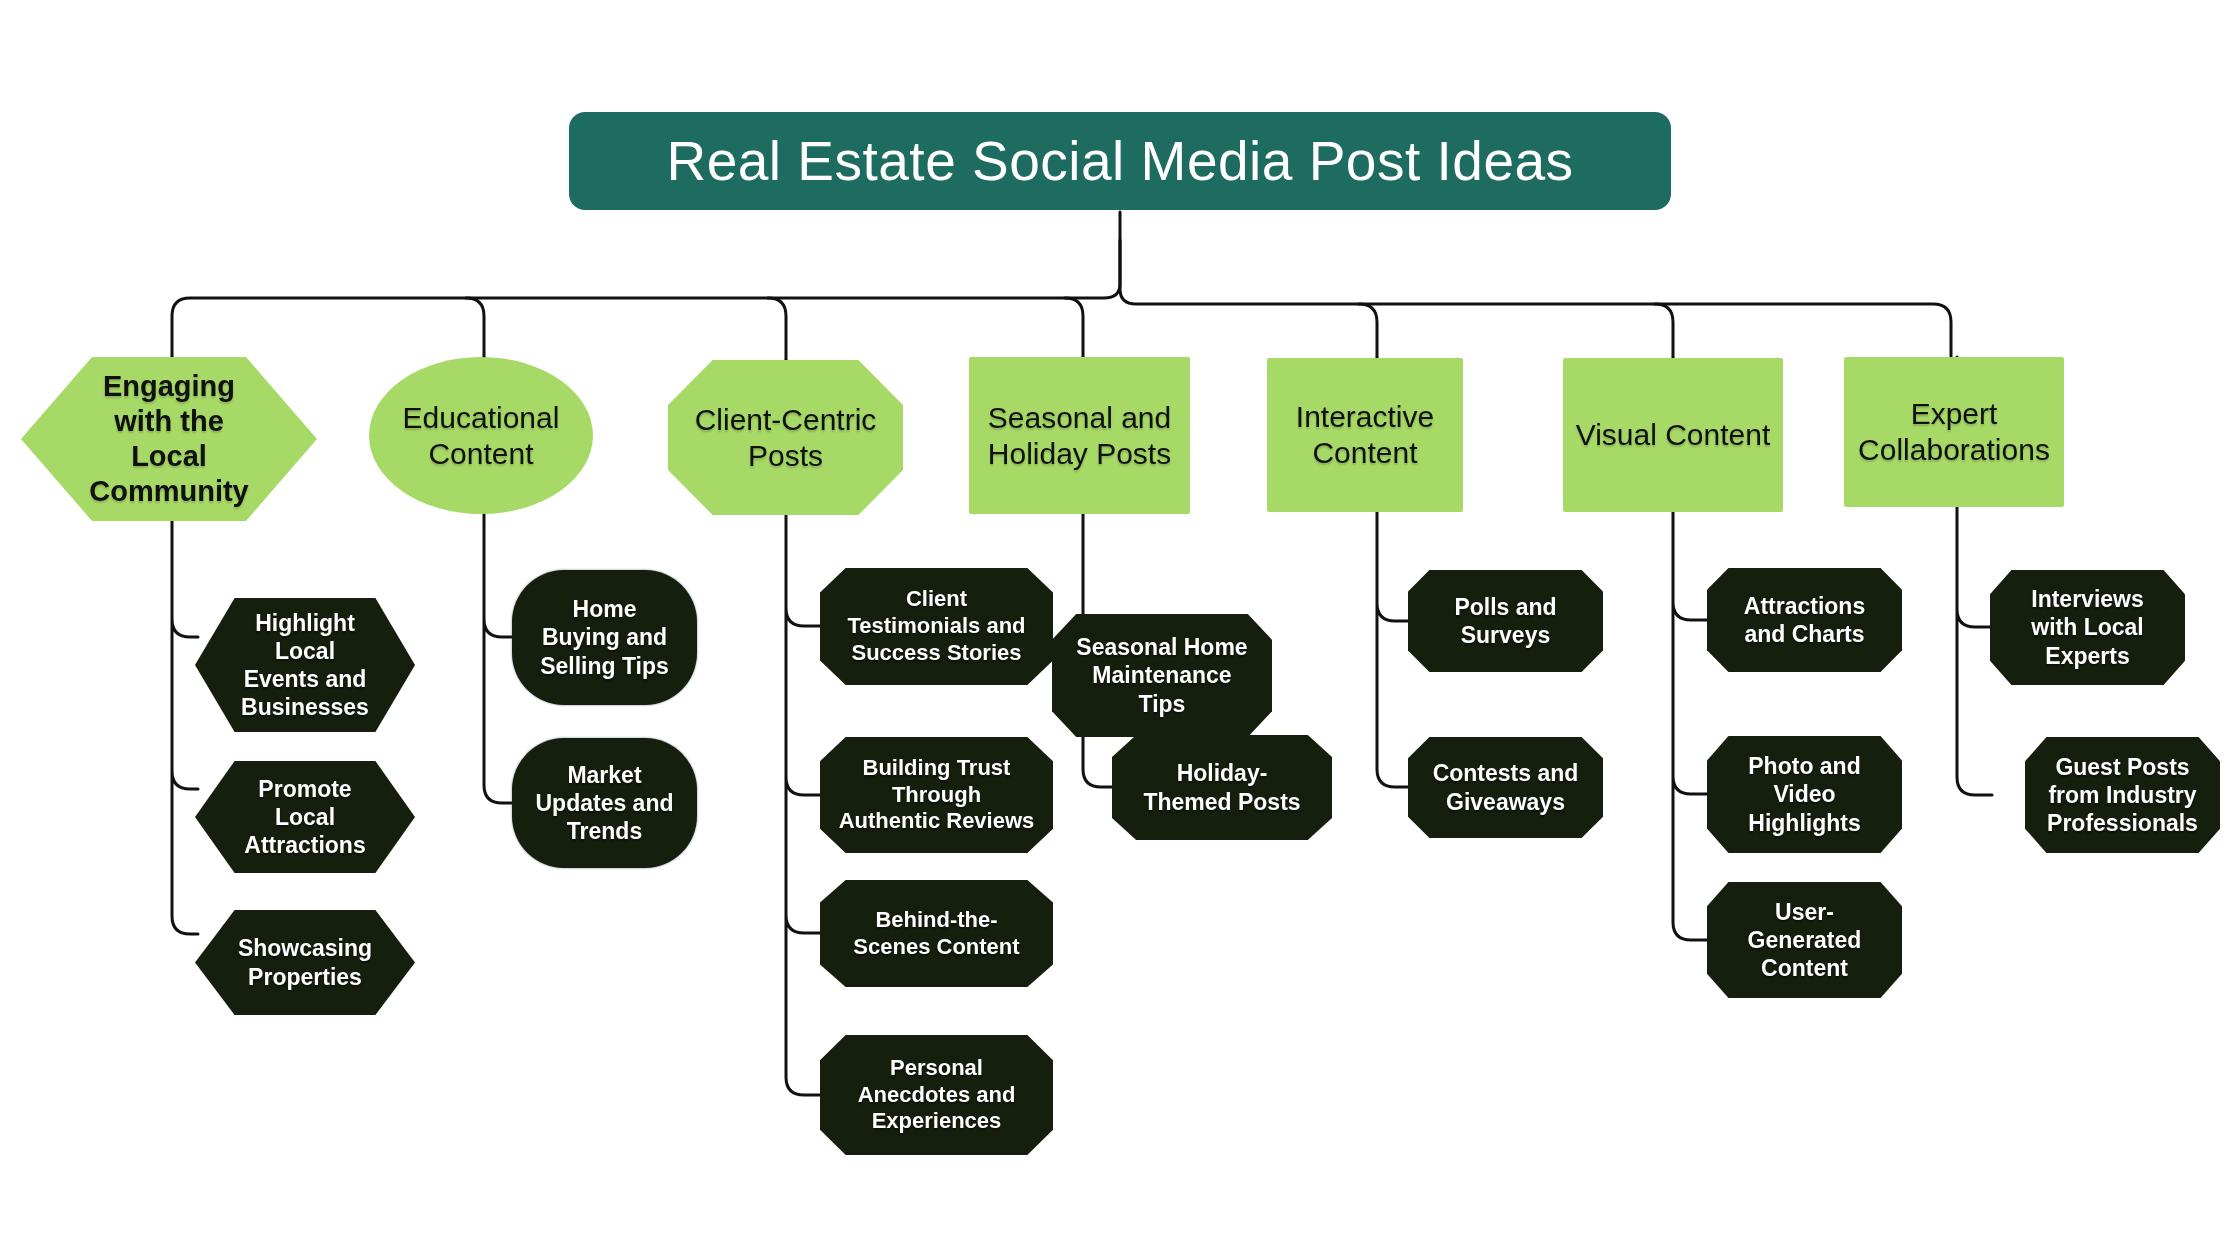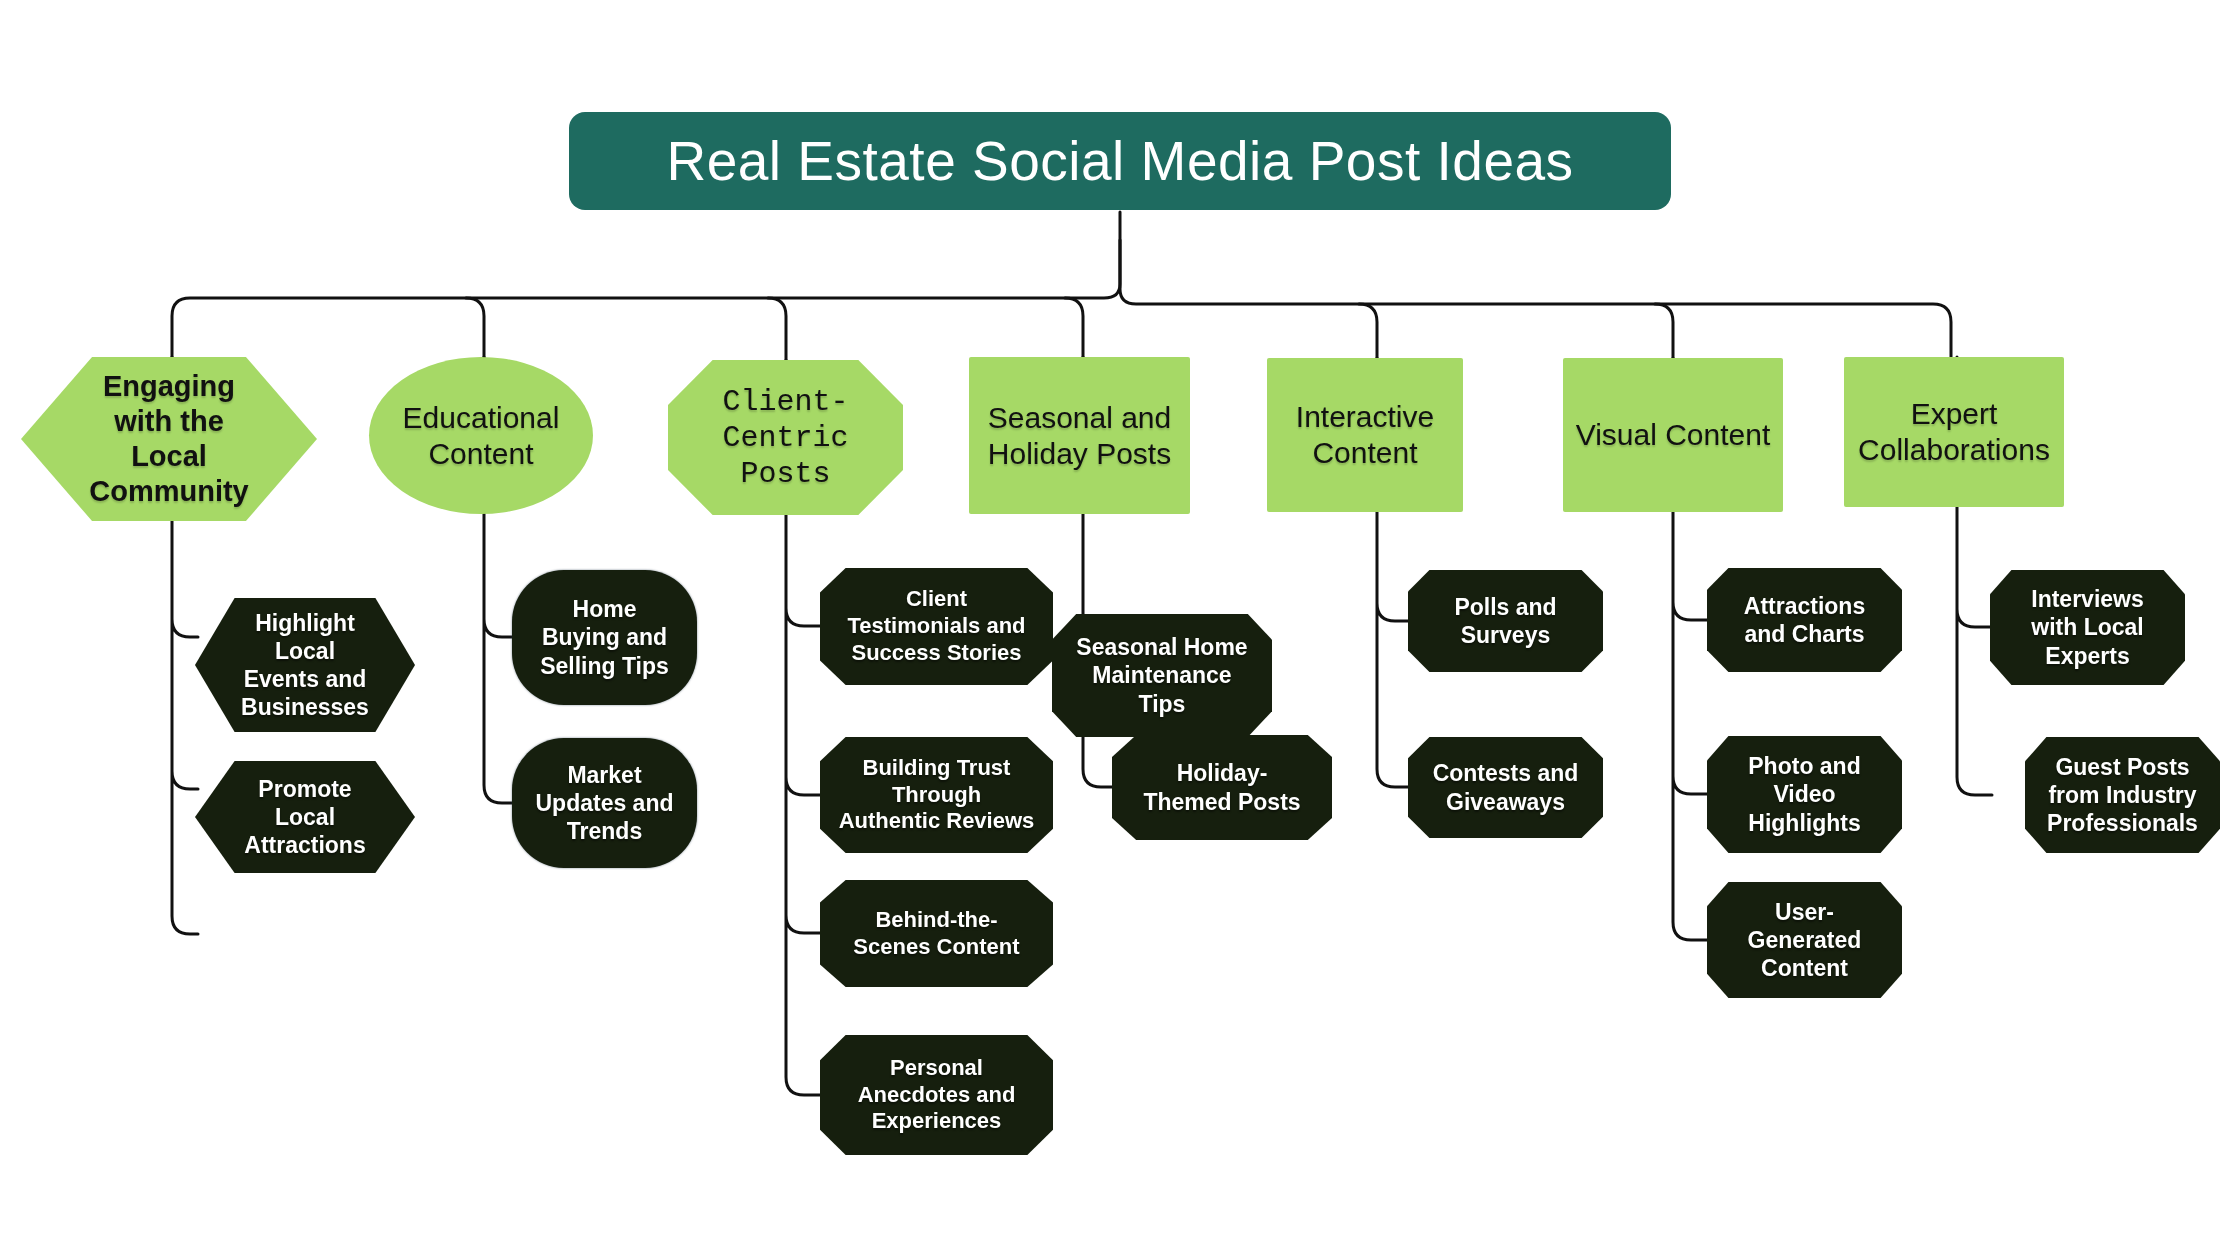--- a/index.html
+++ b/index.html
@@ -69,21 +69,21 @@
   <div class="node green hex-big" style="left:21px;top:357px;width:296px;height:164px;">
     <span class="lbl">Engaging
 with the
 Local
 Community</span>
   </div>
   <div class="node green ellipse" style="left:369px;top:357px;width:224px;height:157px;">
     <span class="lbl">Educational
 Content</span>
   </div>
-  <div class="node green oct-big" style="left:668px;top:360px;width:235px;height:155px;font-family:Liberation Mono, monospace;">
+  <div class="node green oct-big" style="left:668px;top:360px;width:235px;height:155px;">
     <span class="lbl">Client-Centric
 Posts</span>
   </div>
   <div class="node green rect" style="left:969px;top:357px;width:221px;height:157px;">
     <span class="lbl">Seasonal and
 Holiday Posts</span>
   </div>
   <div class="node green rect" style="left:1267px;top:358px;width:196px;height:154px;">
     <span class="lbl">Interactive
 Content</span>
@@ -99,20 +99,24 @@
   <div class="node dark hex" style="left:195px;top:570px;width:220px;height:134px;">
     <span class="lbl">Highlight
 Local
 Events and
 Businesses</span>
   </div>
   <div class="node dark hex" style="left:195px;top:733px;width:220px;height:112px;">
     <span class="lbl">Promote
 Local
 Attractions</span>
+  </div>
+  <div class="node dark hex" style="left:195px;top:882px;width:220px;height:105px;">
+    <span class="lbl">Showcasing
+Properties</span>
   </div>
 
   <div class="node dark pill" style="left:512px;top:570px;width:185px;height:135px;">
     <span class="lbl">Home
 Buying and
 Selling Tips</span>
   </div>
   <div class="node dark pill" style="left:512px;top:738px;width:185px;height:130px;">
     <span class="lbl">Market
 Updates and

